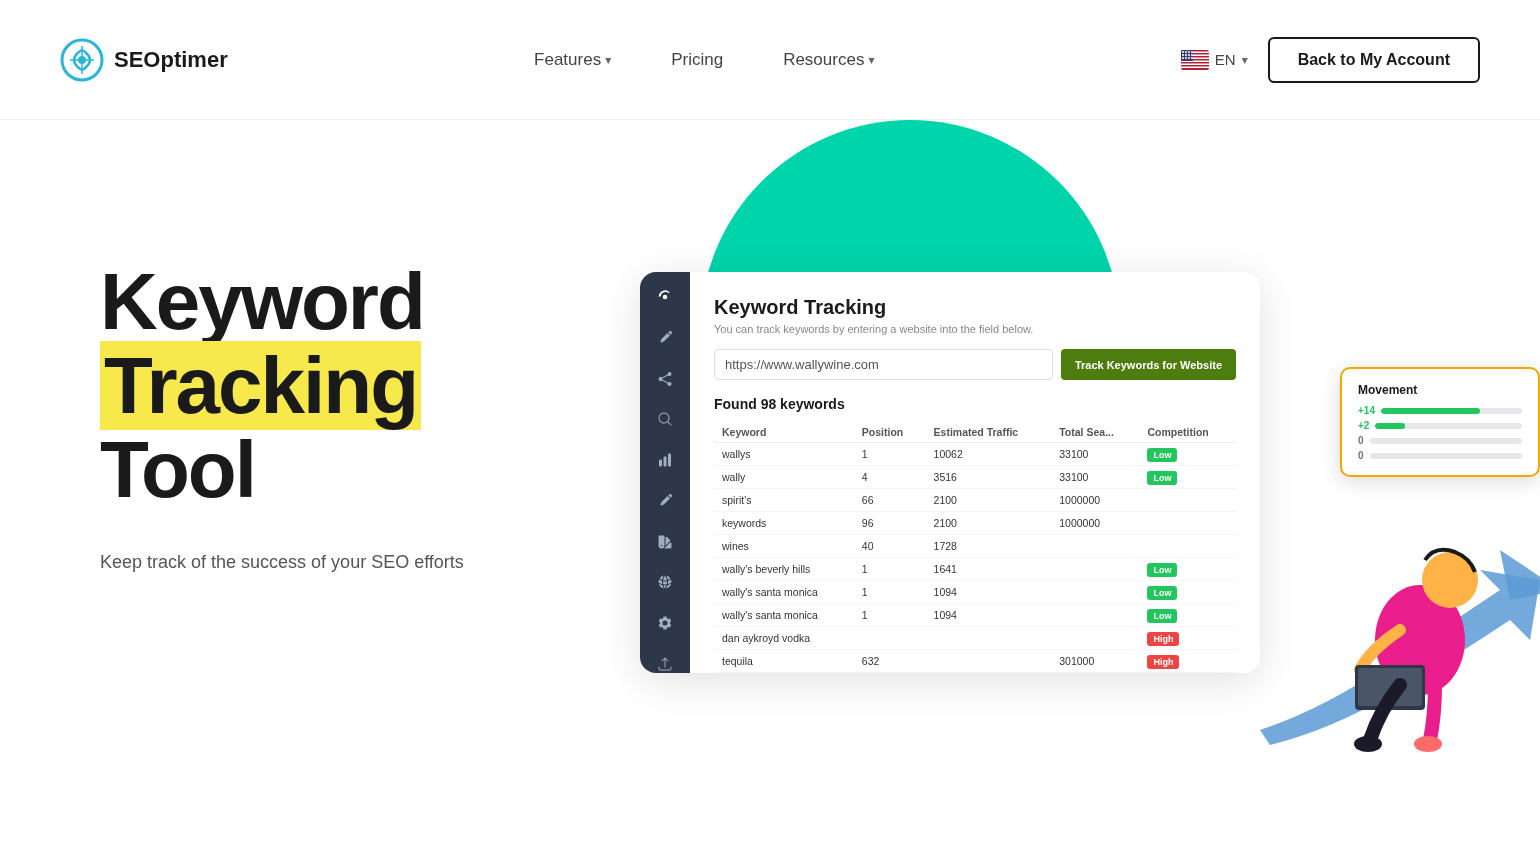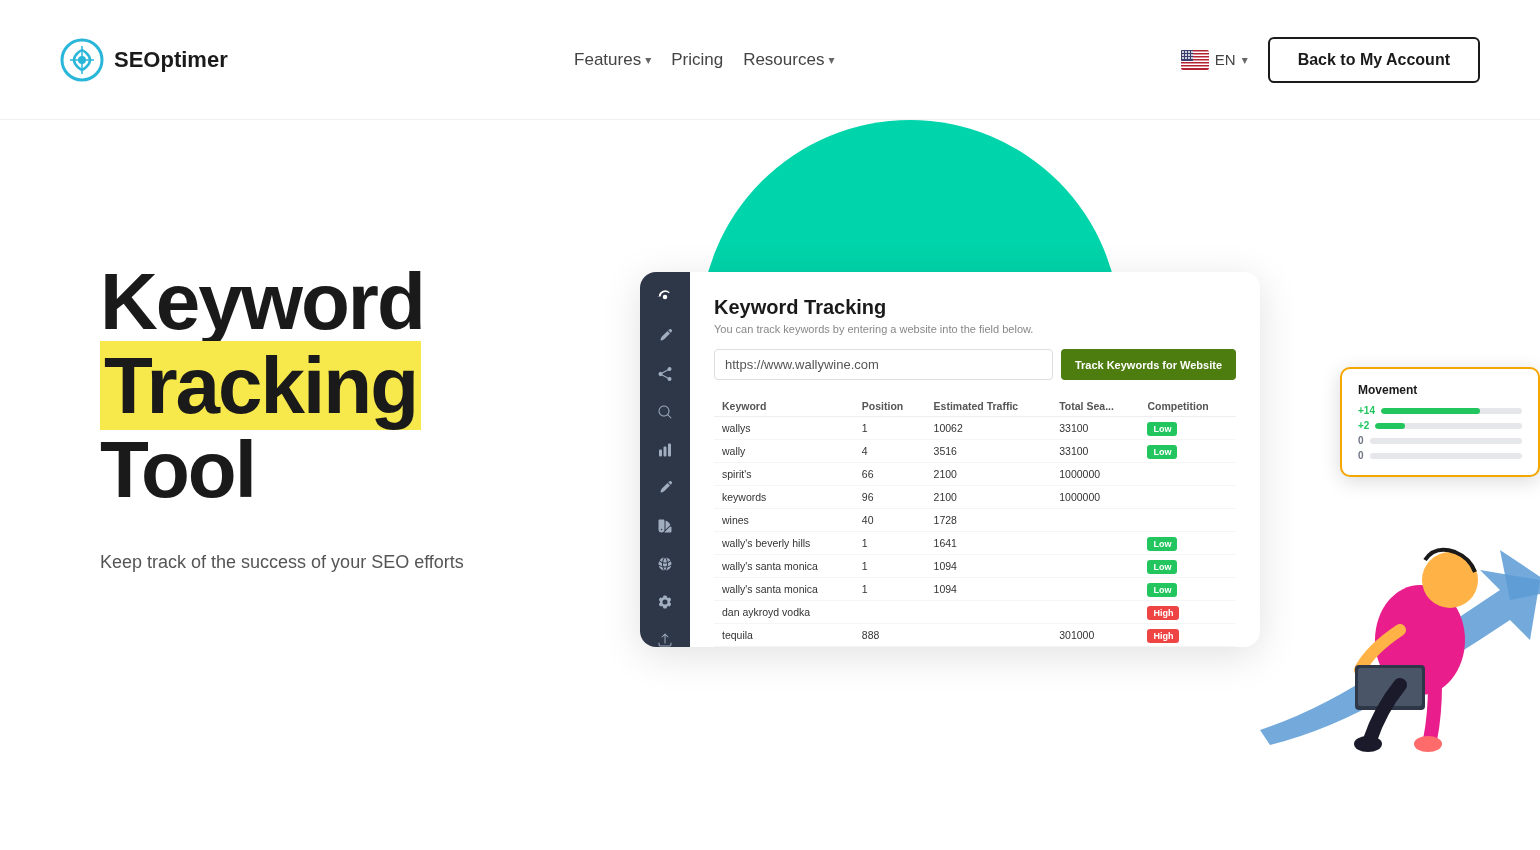--- a/index.html
+++ b/index.html
@@ -26,21 +26,21 @@
       height: 44px;
     }
     .logo-text {
       font-size: 22px;
       font-weight: 700;
       color: #1a1a1a;
     }
     .nav {
       display: flex;
       align-items: center;
-      gap: 20px;
+      gap: 60px;
       justify-content: flex-end;
     }
     .nav-item {
       font-size: 17px;
       color: #444;
       cursor: pointer;
       display: flex;
       align-items: center;
       gap: 4px;
     }
@@ -406,20 +406,21 @@
         </div>
       </div>
 
       <div class="dash-content">
         <div class="dash-title">Keyword Tracking</div>
         <div class="dash-subtitle">You can track keywords by entering a website into the field below.</div>
         <div class="dash-input-row">
           <input class="dash-input" type="text" value="https://www.wallywine.com" style="">
           <button class="dash-track-btn">Track Keywords for Website</button>
         </div>
+        <div class="dash-found">Found 98 keywords</div>
 
         <table class="kw-table">
           <thead>
             <tr>
               <th>Keyword</th>
               <th>Position</th>
               <th>Estimated Traffic</th>
               <th>Total Sea...</th>
               <th>Competition</th>
             </tr>
@@ -483,21 +484,21 @@
             </tr>
             <tr>
               <td>dan aykroyd vodka</td>
               <td></td>
               <td></td>
               <td></td>
               <td><span class="badge-high">High</span></td>
             </tr>
             <tr>
               <td>tequila</td>
-              <td>888</td>
+              <td>632</td>
               <td></td>
               <td>301000</td>
               <td><span class="badge-high">High</span></td>
             </tr>
           </tbody>
         </table>
       </div>
     </div>
 
     <div class="movement-popup">

